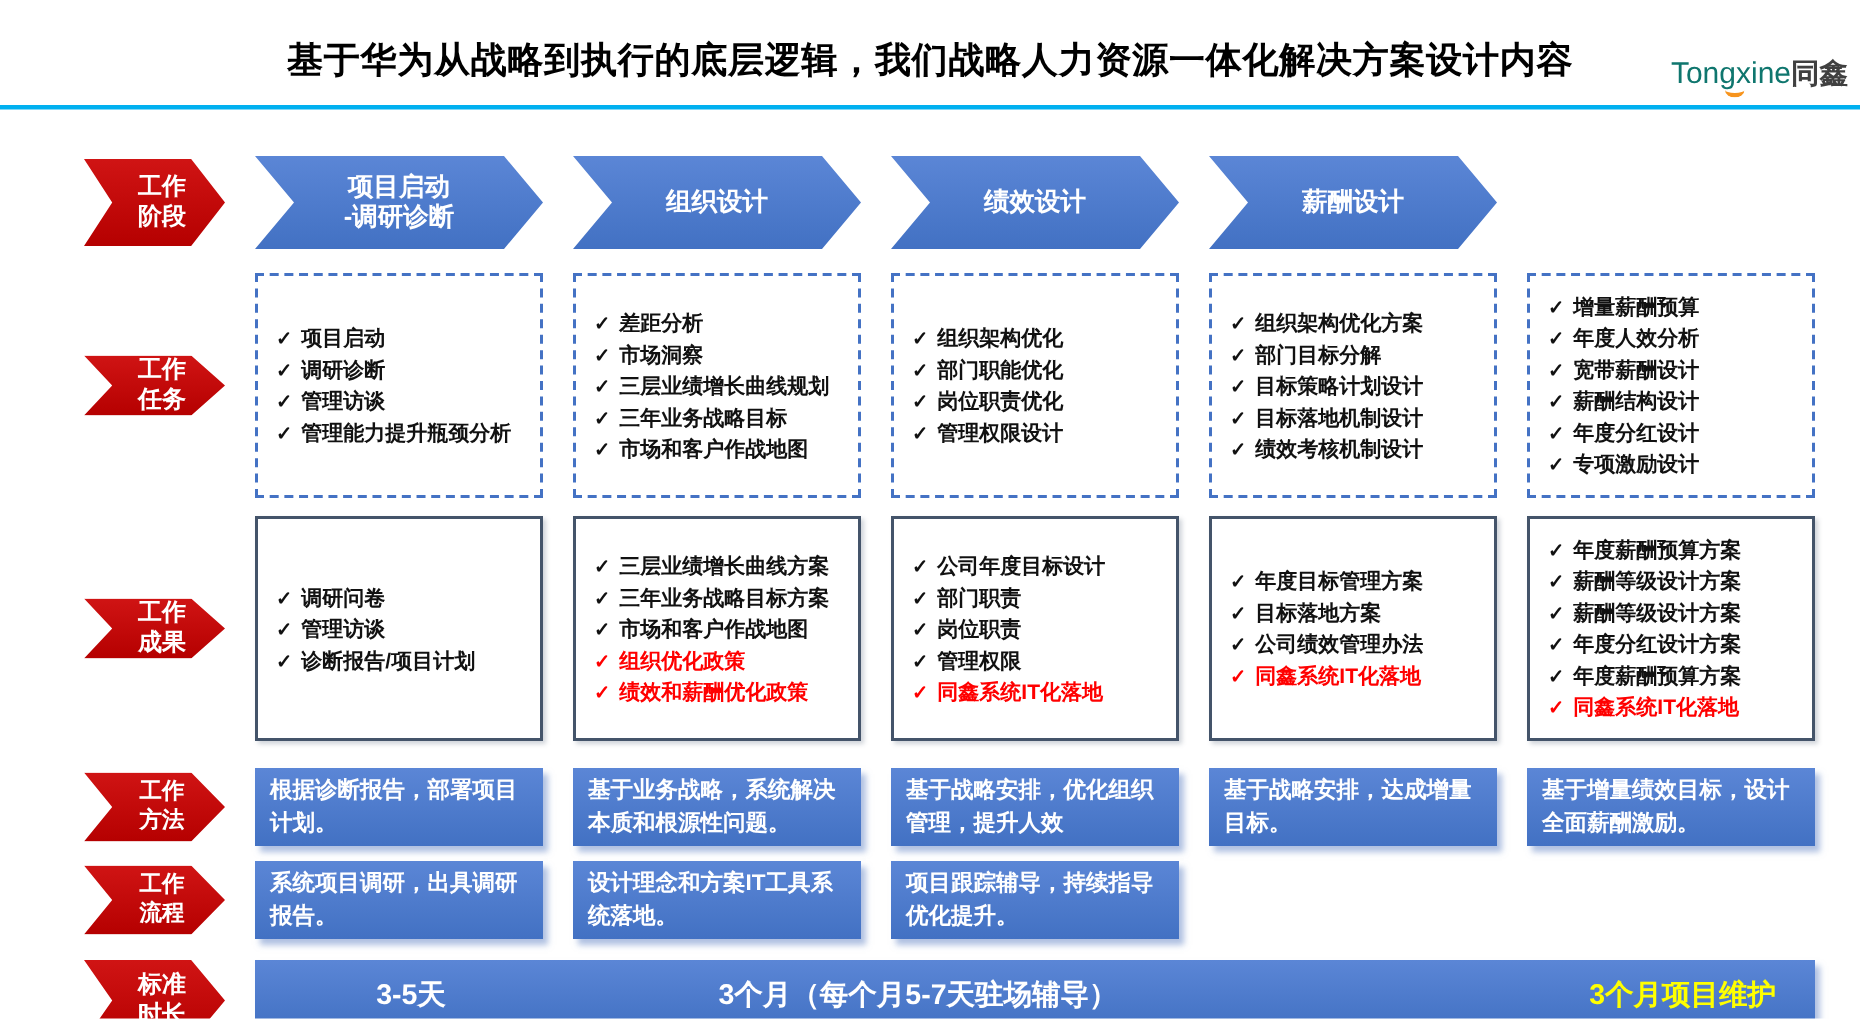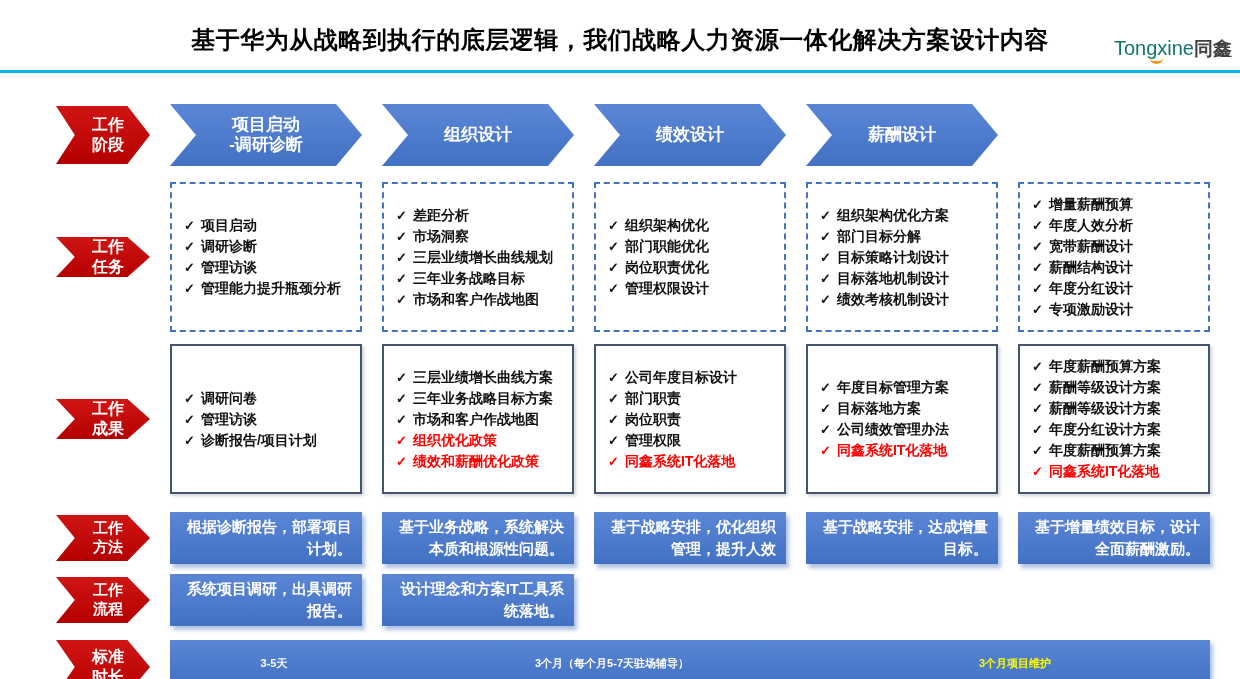--- a/index.html
+++ b/index.html
@@ -37,31 +37,31 @@
   .box.dashed{border:2px dashed #4472C4;}
   .box.solid{border:2px solid #44546A;min-height:128px;box-shadow:2px 2px 3px rgba(68,84,106,.25);}
   .check-item{display:flex;gap:6px;font-size:14px;font-weight:bold;color:#111;line-height:1.5;}
   .check-item .check{flex:0 0 auto;font-size:13px;transform:translateY(1px);}
   .check-item.red{color:#FF0000;}
 
   
   .row-methods{margin-top:18px;}
   .row-process{margin-top:10px;}
   .bluebox{min-height:52px;background:linear-gradient(180deg,#5b86d6,#4271c3);color:#fff;display:flex;align-items:center;justify-content:center;
-    text-align:right;font-weight:bold;font-size:15px;line-height:1.45;padding:4px 10px;box-sizing:border-box;
+    text-align:left;font-weight:bold;font-size:15px;line-height:1.45;padding:4px 10px;box-sizing:border-box;
     box-shadow:3px 4px 4px rgba(110,140,200,.55);}
   .row-methods .rlabel,.row-process .rlabel{height:46px;font-size:15px;}
 
   
   .row-duration{margin-top:14px;}
   .row-duration .rlabel{height:54px;}
   .durbar{grid-column:2 / -1;height:46px;background:linear-gradient(180deg,#5b86d6,#4271c3);
     display:grid;grid-template-columns:20% 45% 35%;align-items:center;box-shadow:3px 4px 4px rgba(110,140,200,.55);}
-  .durbar span{font-weight:bold;font-size:11px;color:#fff;text-align:center;}
-  .durbar .dur-right{color:#FFFF00;text-align:center;padding-right:26px;}
+  .durbar span{font-weight:bold;font-size:19px;color:#fff;text-align:center;}
+  .durbar .dur-right{color:#FFFF00;text-align:right;padding-right:26px;}
 </style>
 </head>
 <body>
 
 <div class="page">
   <header>
     <div class="title">基于华为从战略到执行的底层逻辑，我们战略人力资源一体化解决方案设计内容</div>
     <div class="logo">
       <span class="logo-en"><span>Tongxine</span><span class="logo-smile"></span></span><span class="logo-cn">同鑫</span>
     </div>
@@ -322,20 +322,21 @@
     <div class="bluebox">基于增量绩效目标，设计全面薪酬激励。</div>
   </section>
 
   <section class="grid row-process">
     <div class="label-cell">
         <div class="rlabel">工作
 流程</div>
       </div>
     <div class="bluebox">系统项目调研，出具调研报告。</div>
     <div class="bluebox">设计理念和方案IT工具系统落地。</div>
+    <div class="bluebox">项目跟踪辅导，持续指导优化提升。</div>
   </section>
 
   <section class="grid row-duration">
     <div class="label-cell">
         <div class="rlabel">标准
 时长</div>
       </div>
     <div class="durbar">
       <span class="dur-left">3-5天</span>
       <span class="dur-mid">3个月（每个月5-7天驻场辅导）</span>

